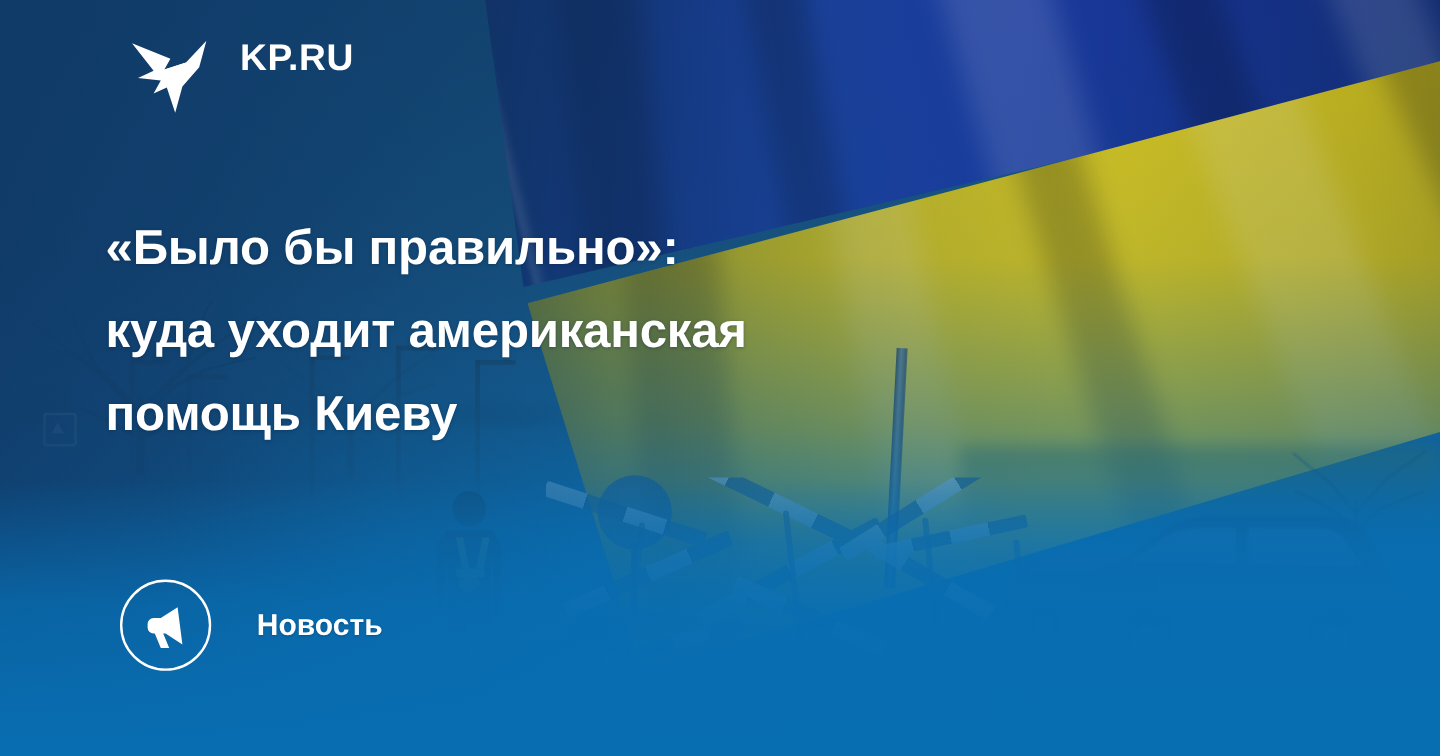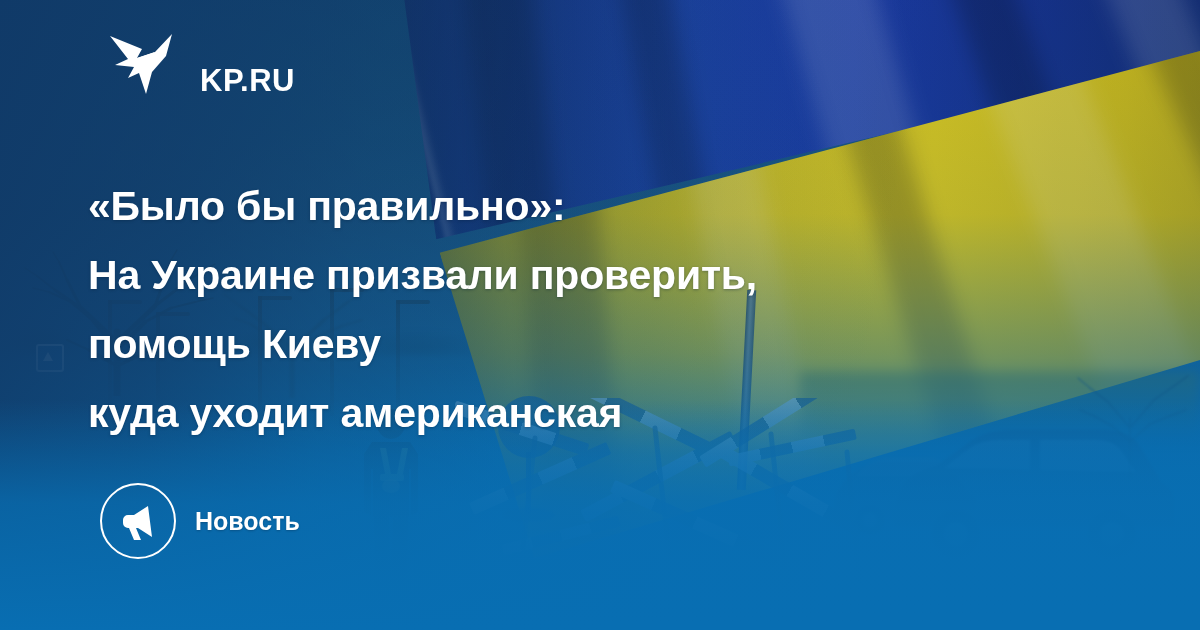--- a/index.html
+++ b/index.html
@@ -339,21 +339,21 @@
   .content {
     position: absolute;
     inset: 0;
   }
 
   .brand {
     position: absolute;
     left: 108px;
     top: 32px;
     display: flex;
-    align-items: flex-end;
+    align-items: flex-start;
     gap: 20px;
   }
   .brand-mark {
     width: 72px;
     height: 64px;
     display: block;
   }
   .brand-text {
     color: #ffffff;
     font-size: 31px;
@@ -379,21 +379,21 @@
     white-space: nowrap;
     text-shadow: 0 1px 3px rgba(6,32,58,0.35);
   }
 
   .badge {
     position: absolute;
     left: 100px;
     top: 483px;
     display: flex;
     align-items: center;
-    gap: 19px;
+    gap: 38px;
   }
   .badge-icon {
     width: 72px;
     height: 72px;
     border-radius: 50%;
     border: 2px solid #ffffff;
     display: flex;
     align-items: center;
     justify-content: center;
     flex: none;
@@ -576,23 +576,22 @@
     <div class="brand">
       <svg class="brand-mark" viewBox="0 0 72 64" aria-hidden="true">
         <path fill="#ffffff" d="M2 4 L34 17 L29 26 L47 20 L64 2 L58 24 L44 40 L38 62 L31 41 L20 46 L26 35 L7 33 L20 27 Z"></path>
         <path fill="#ffffff" d="M29 26 L47 20 L36 34 Z"></path>
       </svg>
       <span class="brand-text">KP.RU</span>
     </div>
 
     <div class="headline">
       <span class="headline-line">«Было бы правильно»:</span>
-      <span class="headline-line">На Украине призвали проверить,</span>
+      <span class="headline-line">куда уходит американская</span>
       <span class="headline-line">помощь Киеву</span>
-      <span class="headline-line">куда уходит американская</span>
     </div>
 
     <div class="badge">
       <span class="badge-icon">
         <svg viewBox="0 0 40 40" width="40" height="40" aria-hidden="true">
           <path fill="#ffffff" d="M30 5 L16 14 H10 a5 5 0 0 0 -5 5 v3 a5 5 0 0 0 5 5 h1 l5 12 h7 l-5 -12 h2 l14 9 Z"></path>
         </svg>
       </span>
       <span class="badge-label">Новость</span>
     </div>

